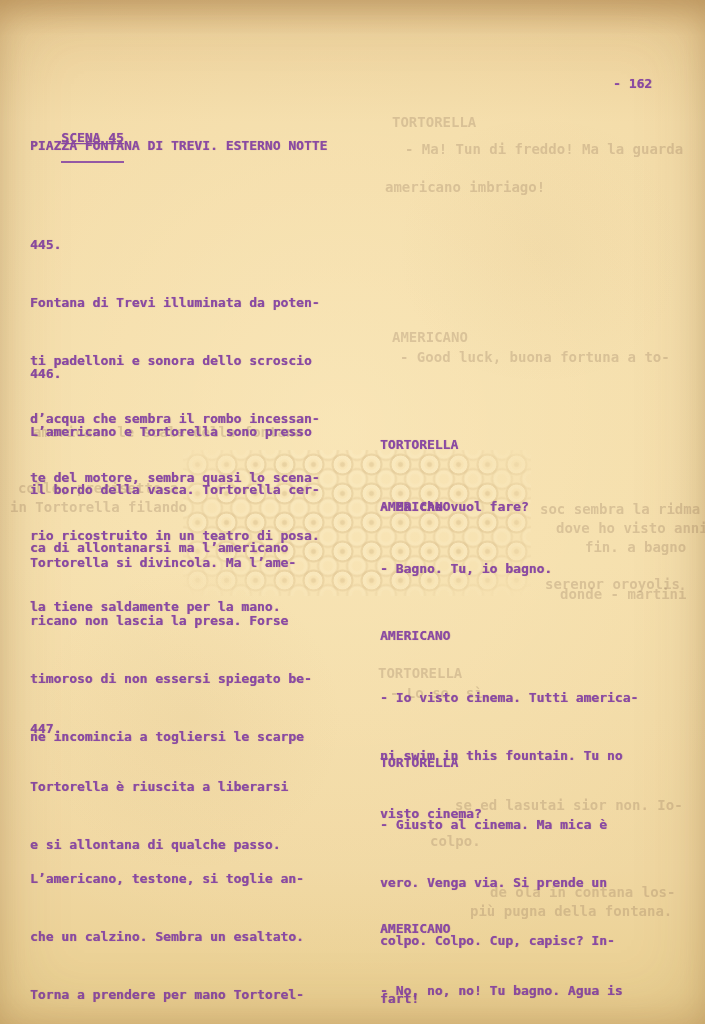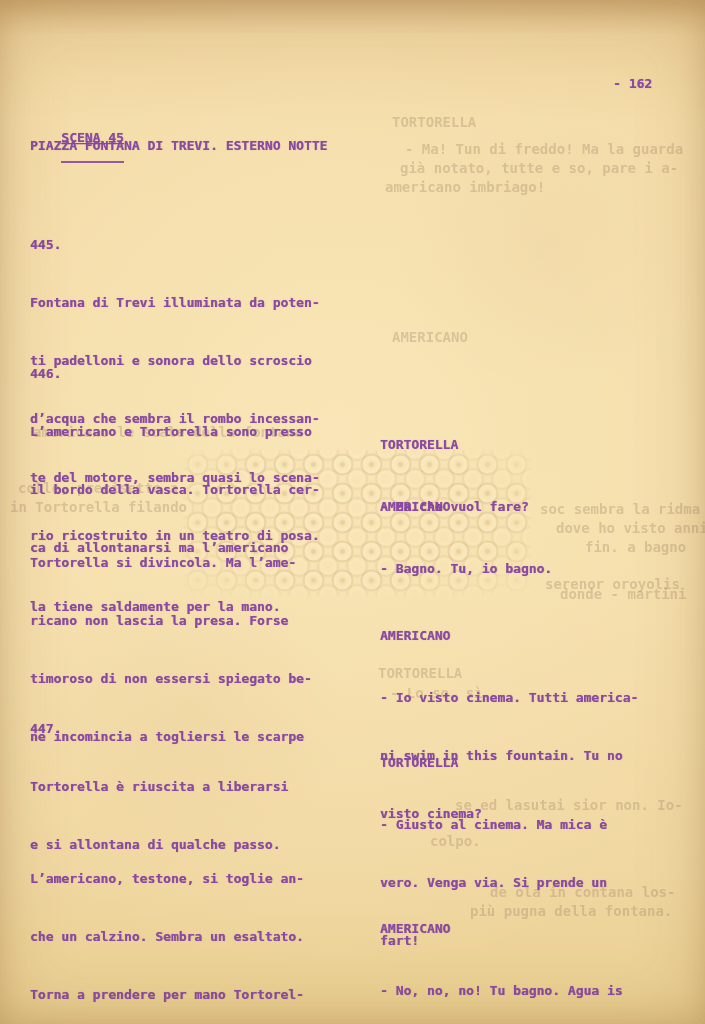--- a/index.html
+++ b/index.html
@@ -57,23 +57,23 @@
 <body>
 
 <div class="page">
 
   <div class="stain s1"></div>
   <div class="stain s2"></div>
   <div class="watermark"></div>
 
   <div class="ghost" style="left:392px;top:113px;">TORTORELLA</div>
   <div class="ghost" style="left:405px;top:140px;">- Ma! Tun di freddo! Ma la guarda</div>
-  <div class="ghost" style="left:400px;top:159px;">già notato, tutte e so, pare i a-</div>
   <div class="ghost" style="left:385px;top:178px;">americano imbriago!</div>
   <div class="ghost" style="left:392px;top:328px;">AMERICANO</div>
+  <div class="ghost" style="left:400px;top:348px;">- Good luck, buona fortuna a to-</div>
   <div class="ghost" style="left:33px;top:423px;">americano le scale della fontana</div>
   <div class="ghost" style="left:18px;top:479px;">colle, precisetto a</div>
   <div class="ghost" style="left:10px;top:498px;">in Tortorella filando</div>
   <div class="ghost" style="left:540px;top:500px;">soc sembra la ridma con-</div>
   <div class="ghost" style="left:556px;top:519px;">dove ho visto anni</div>
   <div class="ghost" style="left:585px;top:538px;">fin. a bagno</div>
   <div class="ghost" style="left:560px;top:557px;margin-top:28px;">donde - martini</div>
   <div class="ghost" style="left:545px;top:575px;">serenor oroyolis</div>
   <div class="ghost" style="left:378px;top:664px;">TORTORELLA</div>
   <div class="ghost" style="left:390px;top:684px;">- Lo so, sì...</div>
@@ -134,20 +134,21 @@
   <div class="ink" style="left:30px;top:680px;">
     <div>447.</div>
     <div>Tortorella è riuscita a liberarsi</div>
     <div>e si allontana di qualche passo.</div>
   </div>
 
   <div class="ink" style="left:380px;top:714px;">
     <div class="speaker">TORTORELLA</div>
     <div>- Giusto al cinema. Ma mica è</div>
     <div>vero. Venga via. Si prende un</div>
+    <div>colpo. Colpo. Cup, capisc? In-</div>
     <div>fart!</div>
   </div>
 
   <div class="ink" style="left:30px;top:830px;">
     <div>L’americano, testone, si toglie an-</div>
     <div>che un calzino. Sembra un esaltato.</div>
     <div>Torna a prendere per mano Tortorel-</div>
     
   </div>
 

